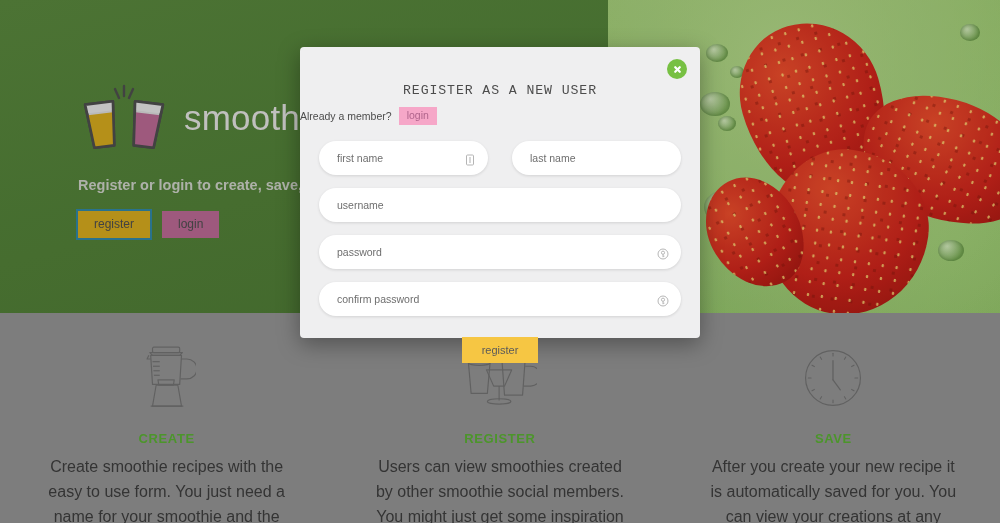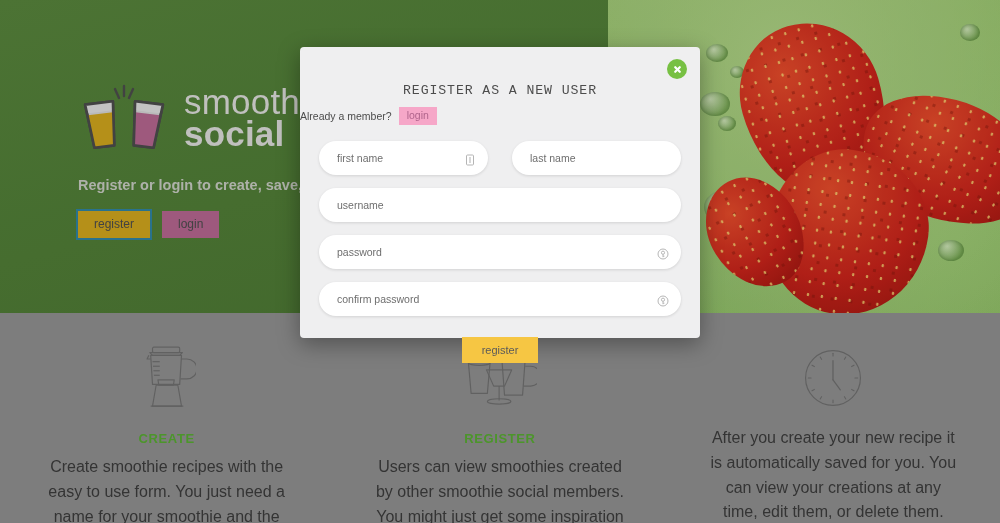--- a/index.html
+++ b/index.html
@@ -181,21 +181,20 @@
             <g transform="rotate(7 62 45)">
               <path d="M54 20 L82 20 L78 64 L58 64 Z" fill="#cfcfcf" stroke="#4a4a4a" stroke-width="2.6" stroke-linejoin="round"></path>
               <path d="M55.6 31 L80.6 31 L78 64 L58 64 Z" fill="#b0648c"></path>
               <path d="M54 20 L82 20 L81.2 29 L54.8 29 Z" fill="#d8d8d8"></path>
               <path d="M54 20 L82 20 L78 64 L58 64 Z" fill="none" stroke="#4a4a4a" stroke-width="2.6" stroke-linejoin="round"></path>
             </g>
           </svg>
         </span>
         <span class="brand">
           <span class="brand-top">smoothie</span><br>
-          <span class="brand-bottom">social</span>
         </span>
       </div>
 
       <p class="tagline">Register or login to create, save, and share smoothie recipes</p>
 
       <div class="cta-row">
         <button class="btn btn-register">register</button>
         <button class="btn btn-login">login</button>
       </div>
     </div>
@@ -260,20 +259,21 @@
             <line x1="21" y1="58" x2="22.5" y2="55.4"></line>
             <line x1="12" y1="49" x2="14.6" y2="47.5"></line>
             <line x1="8" y1="35" x2="11" y2="35"></line>
             <line x1="12" y1="21" x2="14.6" y2="22.5"></line>
             <line x1="21" y1="12" x2="22.5" y2="14.6"></line>
           </g>
           <line x1="35" y1="37" x2="35" y2="16" stroke="#6d6d6d" stroke-width="1.4" stroke-linecap="round"></line>
           <line x1="35" y1="37" x2="43" y2="48" stroke="#6d6d6d" stroke-width="1.4" stroke-linecap="round"></line>
         </svg>
       </div>
+      <div class="feature-title">SAVE</div>
       <p class="feature-text">After you create your new recipe it is automatically saved for you. You can view your creations at any time, edit them, or delete them.</p>
     </div>
 
   </section>
 
   <div class="scrim"></div>
 
   <div class="modal">
 
     <button class="modal-close">

